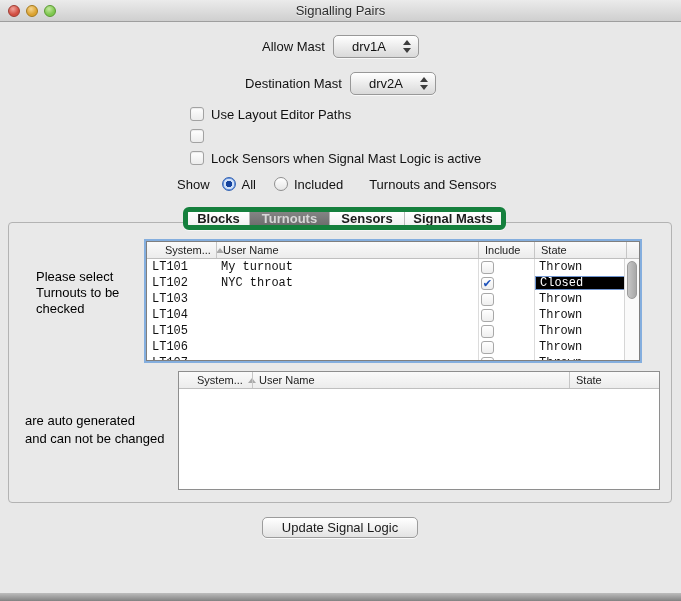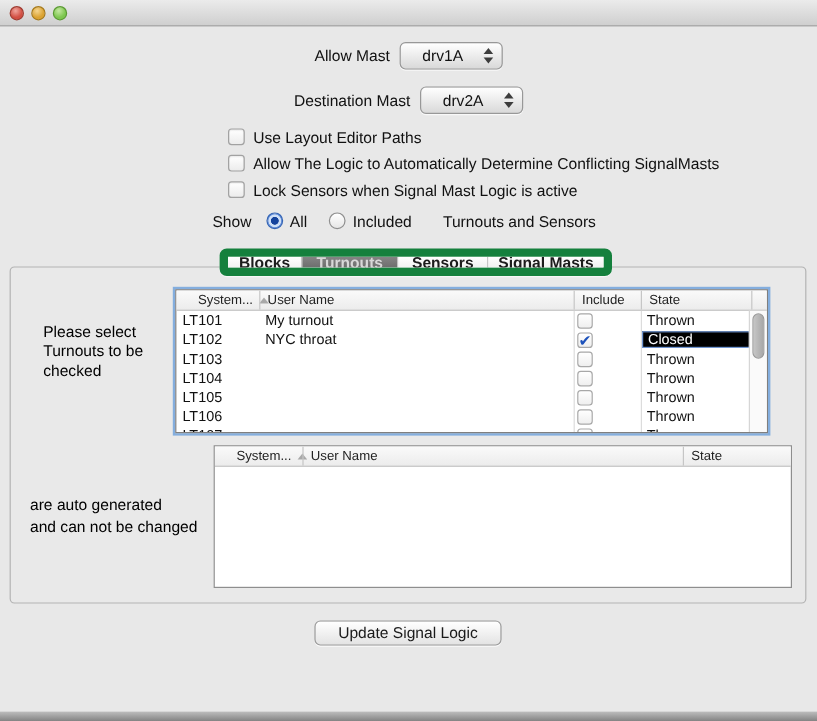--- a/index.html
+++ b/index.html
@@ -38,21 +38,21 @@
   .showrow { position:absolute; left:177px; top:175px; height:18px; display:flex; align-items:center; }
   .radio { width:14px; height:14px; border-radius:50%; border:1px solid #8f8f8f;
     background:linear-gradient(#ffffff,#e6e6e6); }
   .radio.on { border:1px solid #3565b4;
     background:radial-gradient(circle, #15439d 0 3px, #cfe0f7 3.5px 5px, #6f97dd 5.5px); }
   .showrow .rlabel { font-size:13px; color:#111; margin-left:6px; }
   .gap10 { width:12px; } .gap16 { width:18px; } .gap28 { width:26px; }
 
   
   .tabs { position:absolute; left:183px; top:207px; height:23px; display:flex;
-    border:7px solid #15803d; border-radius:6px; overflow:hidden; background:#ffffff;
+    border:5px solid #15803d; border-radius:6px; overflow:hidden; background:#ffffff;
     box-shadow:0 1px 0 rgba(255,255,255,.6); }
   .seg { display:flex; align-items:center; justify-content:center; font-size:13px; font-weight:600;
     color:#1c1c1c; background:linear-gradient(#ffffff,#f1f1f1); border-right:1px solid #b9b9b9; cursor:default; }
   .seg:last-child { border-right:none; }
   .seg.selected { background:linear-gradient(#848484,#6e6e6e); color:#d8d8d8; }
   .seg-blocks { width:62px; } .seg-turnouts { width:80px; } .seg-sensors { width:75px; } .seg-masts { width:96px; }
 
   
   .groupbox { position:absolute; left:8px; top:222px; width:664px; height:281px;
     border:1px solid #b3b3b3; border-radius:4px; background:#e9e9e9; }
@@ -66,21 +66,21 @@
   .tbl.focused { box-shadow:0 0 0 2px #84aede; }
   .tbl1 { left:146px; top:241px; width:494px; height:120px; }
   .tbl2 { left:178px; top:371px; width:482px; height:119px; border-color:#8e8e8e; }
   .thead { position:relative; height:17px; background:linear-gradient(#fafafa,#ececec);
     border-bottom:1px solid #bfbfbf; }
   .th { position:absolute; top:0; height:16px; display:flex; align-items:center;
     font-size:11px; color:#222; padding-left:6px; border-left:1px solid #c6c6c6; white-space:nowrap; }
   .th.first { border-left:none;padding-left:18px; }
   .sort { width:0; height:0; margin-left:5px; border-left:4px solid transparent;
     border-right:4px solid transparent; border-bottom:5px solid #a9a9a9; }
-  .tbody { position:relative; overflow:hidden; }
+  .tbody { position:relative; overflow:hidden;font-family:Liberation Mono, monospace; }
   .tbl1 .tbody { height:101px; }
   .tbl2 .tbody { height:100px; }
   .trow { position:relative; height:16px; display:flex; align-items:center; }
   .cell { height:16px; display:flex; align-items:center; font-size:12px; color:#111;
     padding-left:5px; overflow:hidden; white-space:nowrap; }
   .c-sys  { width:69px; }
   .c-user { width:262px; }
   .c-inc  { width:56px; padding-left:3px; }
   .c-state{ width:92px; }
   .tcheck { width:13px; height:13px; border:1px solid #a8a8a8; border-radius:3px;
@@ -108,20 +108,21 @@
 </style>
 </head>
 <body>
 
 <div class="window">
 
   <div class="titlebar">
     <div class="light red"></div>
     <div class="light yellow"></div>
     <div class="light green"></div>
+    <div class="title">Signalling Pairs</div>
   </div>
 
   <div class="form-row row-source">
     <span class="lbl">Allow Mast</span>
     <div class="combo">
       <span class="combo-value">drv1A</span>
       <span class="stepper">
           <span class="tri-up"></span>
           <span class="tri-down"></span>
         </span>
@@ -138,21 +139,20 @@
         </span>
     </div>
   </div>
 
   <div class="cbrow cb1">
     <span class="checkbox"></span>
     <span class="lbl">Use Layout Editor Paths</span>
   </div>
   <div class="cbrow cb2">
     <span class="checkbox"></span>
-    <span class="lbl">Allow The Logic to Automatically Determine Conflicting SignalMasts</span>
   </div>
   <div class="cbrow cb3">
     <span class="checkbox"></span>
     <span class="lbl">Lock Sensors when Signal Mast Logic is active</span>
   </div>
 
   <div class="showrow">
     <span class="lbl">Show</span>
     <span class="gap10"></span>
     <span class="radio on"></span>

